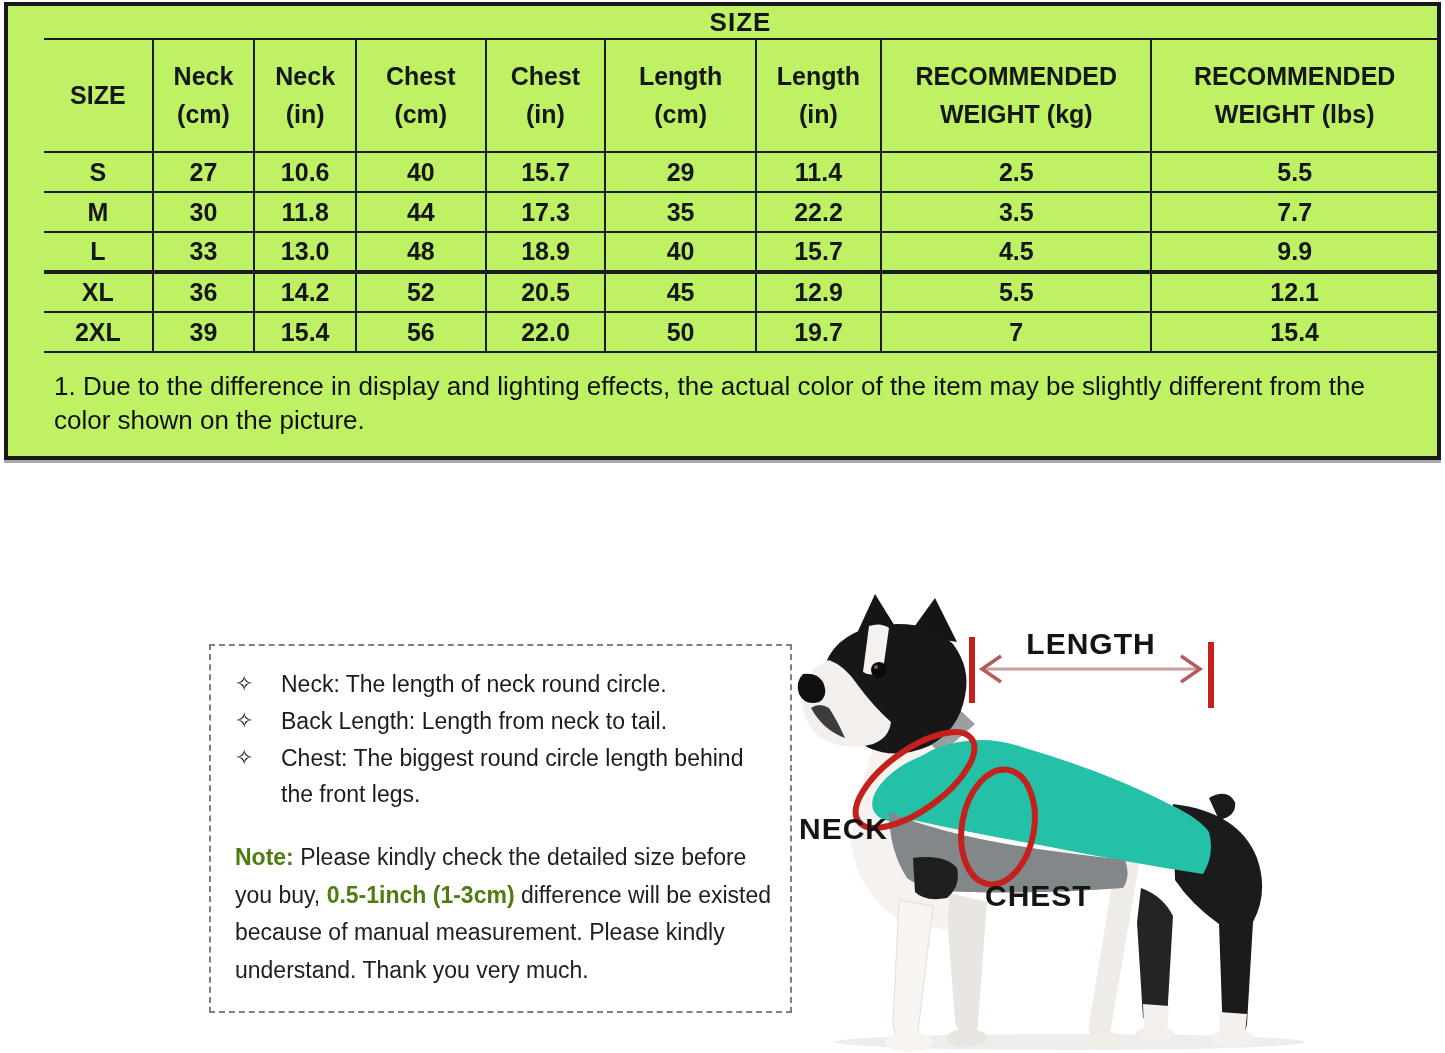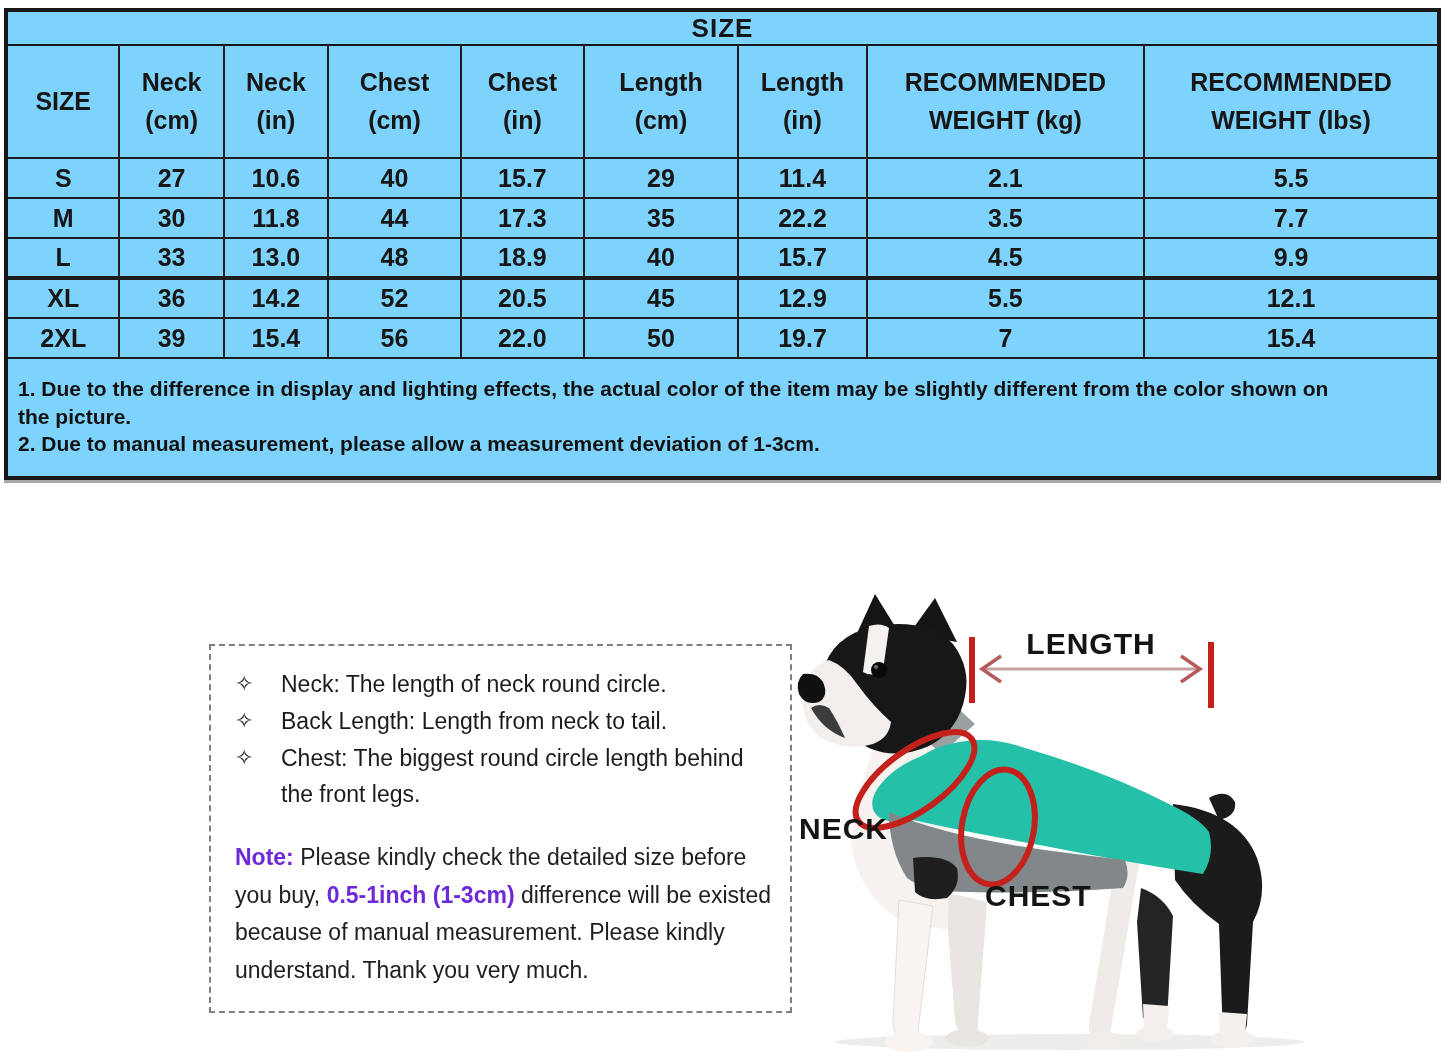--- a/index.html
+++ b/index.html
@@ -4,57 +4,58 @@
 <style>
   * { margin:0; padding:0; box-sizing:border-box; }
   html,body { background:#ffffff; }
   body {
     width:1445px; height:1053px; position:relative; overflow:hidden;
     font-family:"Liberation Sans", sans-serif; color:#161616;
   }
 
   
   .size-table-wrap {
-    position:absolute; left:4px; top:8px; width:1437px;
+    position:absolute; left:4px; top:2px; width:1437px;
     border:4px solid #181818;
     box-shadow:0 3px 0 #a9a9a9;
-    background:#7dd3fc;
+    background:#bef264;
+    padding-left:36px;
   }
   .table-title {
     height:34px; display:flex; align-items:center; justify-content:center;
     font-weight:bold; font-size:26px; letter-spacing:1px;
     border-bottom:2px solid #181818;
   }
   table.size-table { width:100%; border-collapse:collapse; table-layout:fixed; }
   .size-table th, .size-table td {
     border:2px solid #1d1d1d; text-align:center; vertical-align:middle;
     font-weight:bold; padding:0 2px;
   }
   .size-table tr > *:first-child { border-left:none; }
   .size-table tr > *:last-child  { border-right:none; }
   .size-table thead th { border-top:none; height:112px; font-size:25px; line-height:1.5; }
   .size-table thead th span { display:block; }
   .size-table tbody td { height:40px; font-size:25px; }
   .size-table tbody tr.thick-top td { border-top-width:4px; }
   .table-notes {
-    padding:16px 12px 18px 10px; font-weight:bold; font-size:21px;
+    padding:16px 12px 18px 10px; font-weight:normal; font-size:26px;
     line-height:1.32; max-width:1345px; color:#111;
   }
 
   
   .guide-box {
     position:absolute; left:209px; top:644px; width:583px; height:369px;
     border:2px dashed #7f7f7f; background:#fff;
     padding:20px 18px 0 14px; color:#1b1b1b;
   }
   .bullet-row { display:flex; align-items:flex-start; font-size:23px; line-height:1.6; }
   .bullet-row .bullet { width:30px; margin-left:10px; margin-right:16px; font-size:22px; flex:none; }
   .bullet-row .bullet-text { flex:1; }
   .guide-note { margin-top:26px; margin-left:10px; font-size:23px; line-height:1.63; color:#202020; }
-  .red-bold { color:#6d28d9; font-weight:bold; }
+  .red-bold { color:#4d7c0f; font-weight:bold; }
 
   
   .dog-diagram { position:absolute; left:795px; top:592px; width:650px; height:461px; }
   .dog-diagram text {
     font-family:"Liberation Sans", sans-serif; font-weight:bold;
     font-size:30px; fill:#141414; letter-spacing:1px;
   }
 </style>
 </head>
 <body>
@@ -116,21 +117,21 @@
     </thead>
     <tbody>
       <tr>
         <td>S</td>
         <td>27</td>
         <td>10.6</td>
         <td>40</td>
         <td>15.7</td>
         <td>29</td>
         <td>11.4</td>
-        <td>2.1</td>
+        <td>2.5</td>
         <td>5.5</td>
       </tr>
       <tr>
         <td>M</td>
         <td>30</td>
         <td>11.8</td>
         <td>44</td>
         <td>17.3</td>
         <td>35</td>
         <td>22.2</td>
@@ -168,21 +169,20 @@
         <td>50</td>
         <td>19.7</td>
         <td>7</td>
         <td>15.4</td>
       </tr>
     </tbody>
   </table>
 
   <div class="table-notes">
     <div>1. Due to the difference in display and lighting effects, the actual color of the item may be slightly different from the color shown on the picture.</div>
-    <div>2. Due to manual measurement, please allow a measurement deviation of 1-3cm.</div>
   </div>
 </div>
 
 <div class="guide-box">
   <div class="bullet-row">
     <span class="bullet">✧</span>
     <span class="bullet-text">Neck: The length of neck round circle.</span>
   </div>
   <div class="bullet-row">
     <span class="bullet">✧</span>

